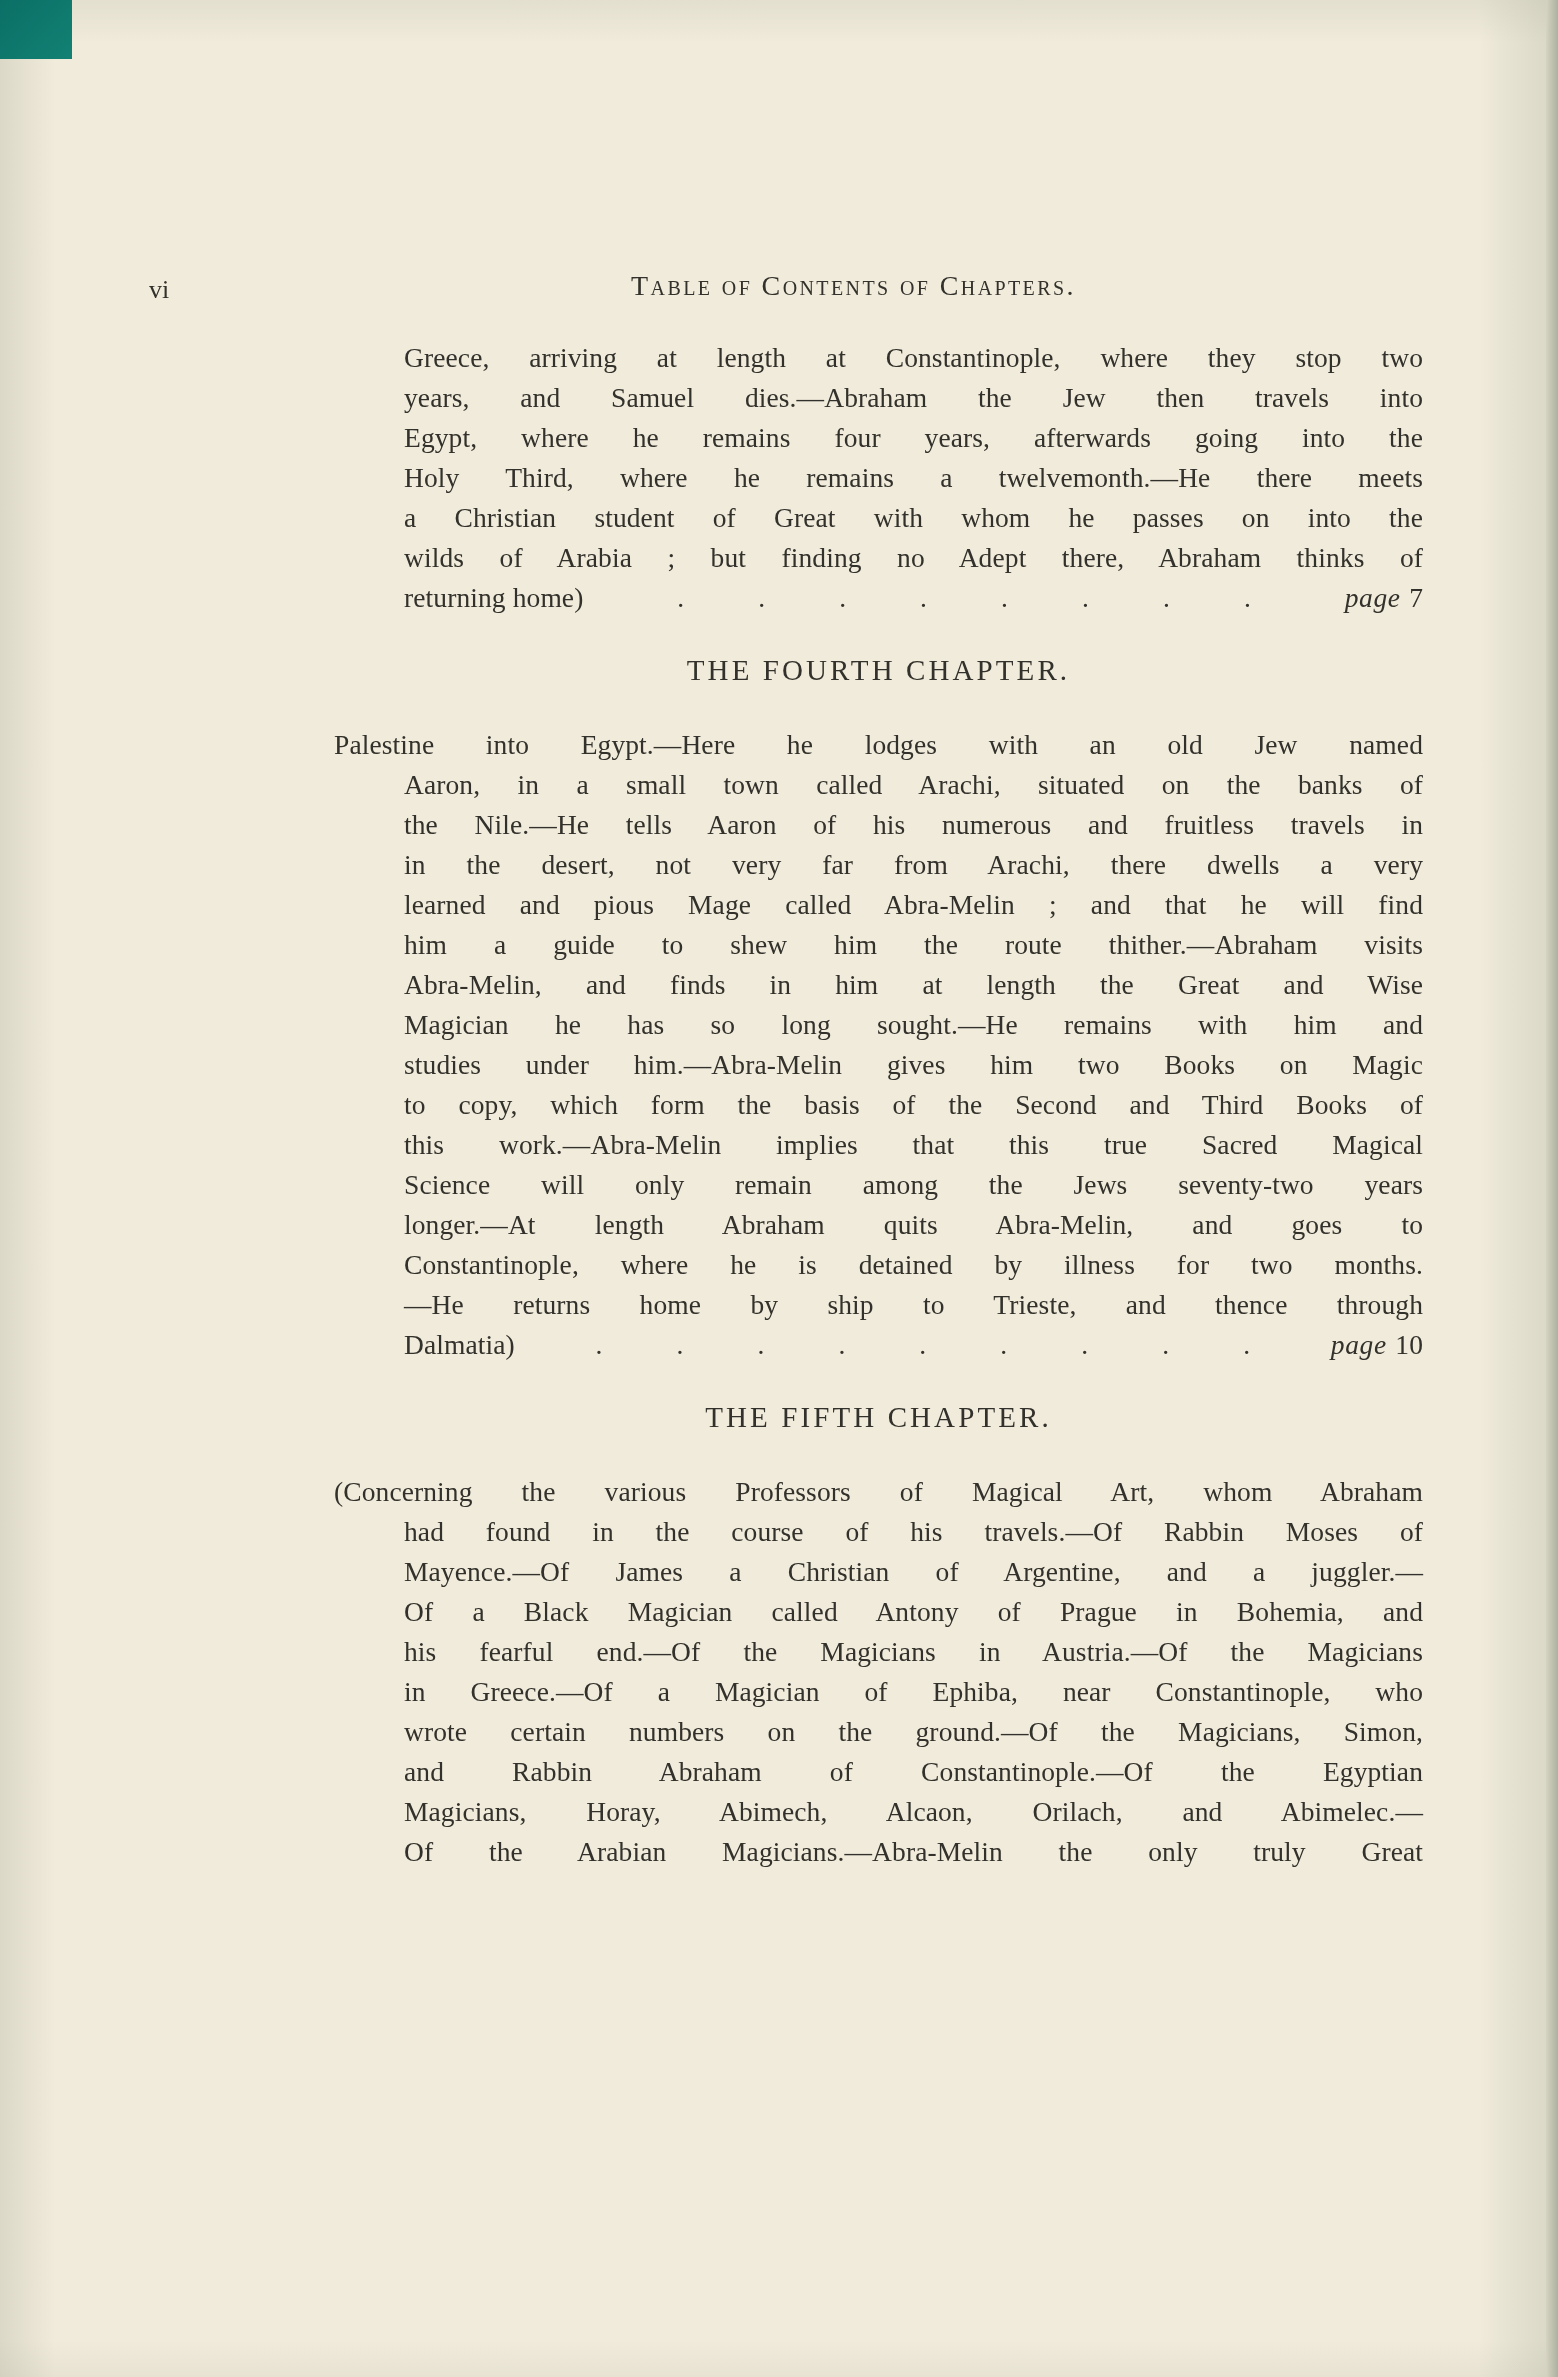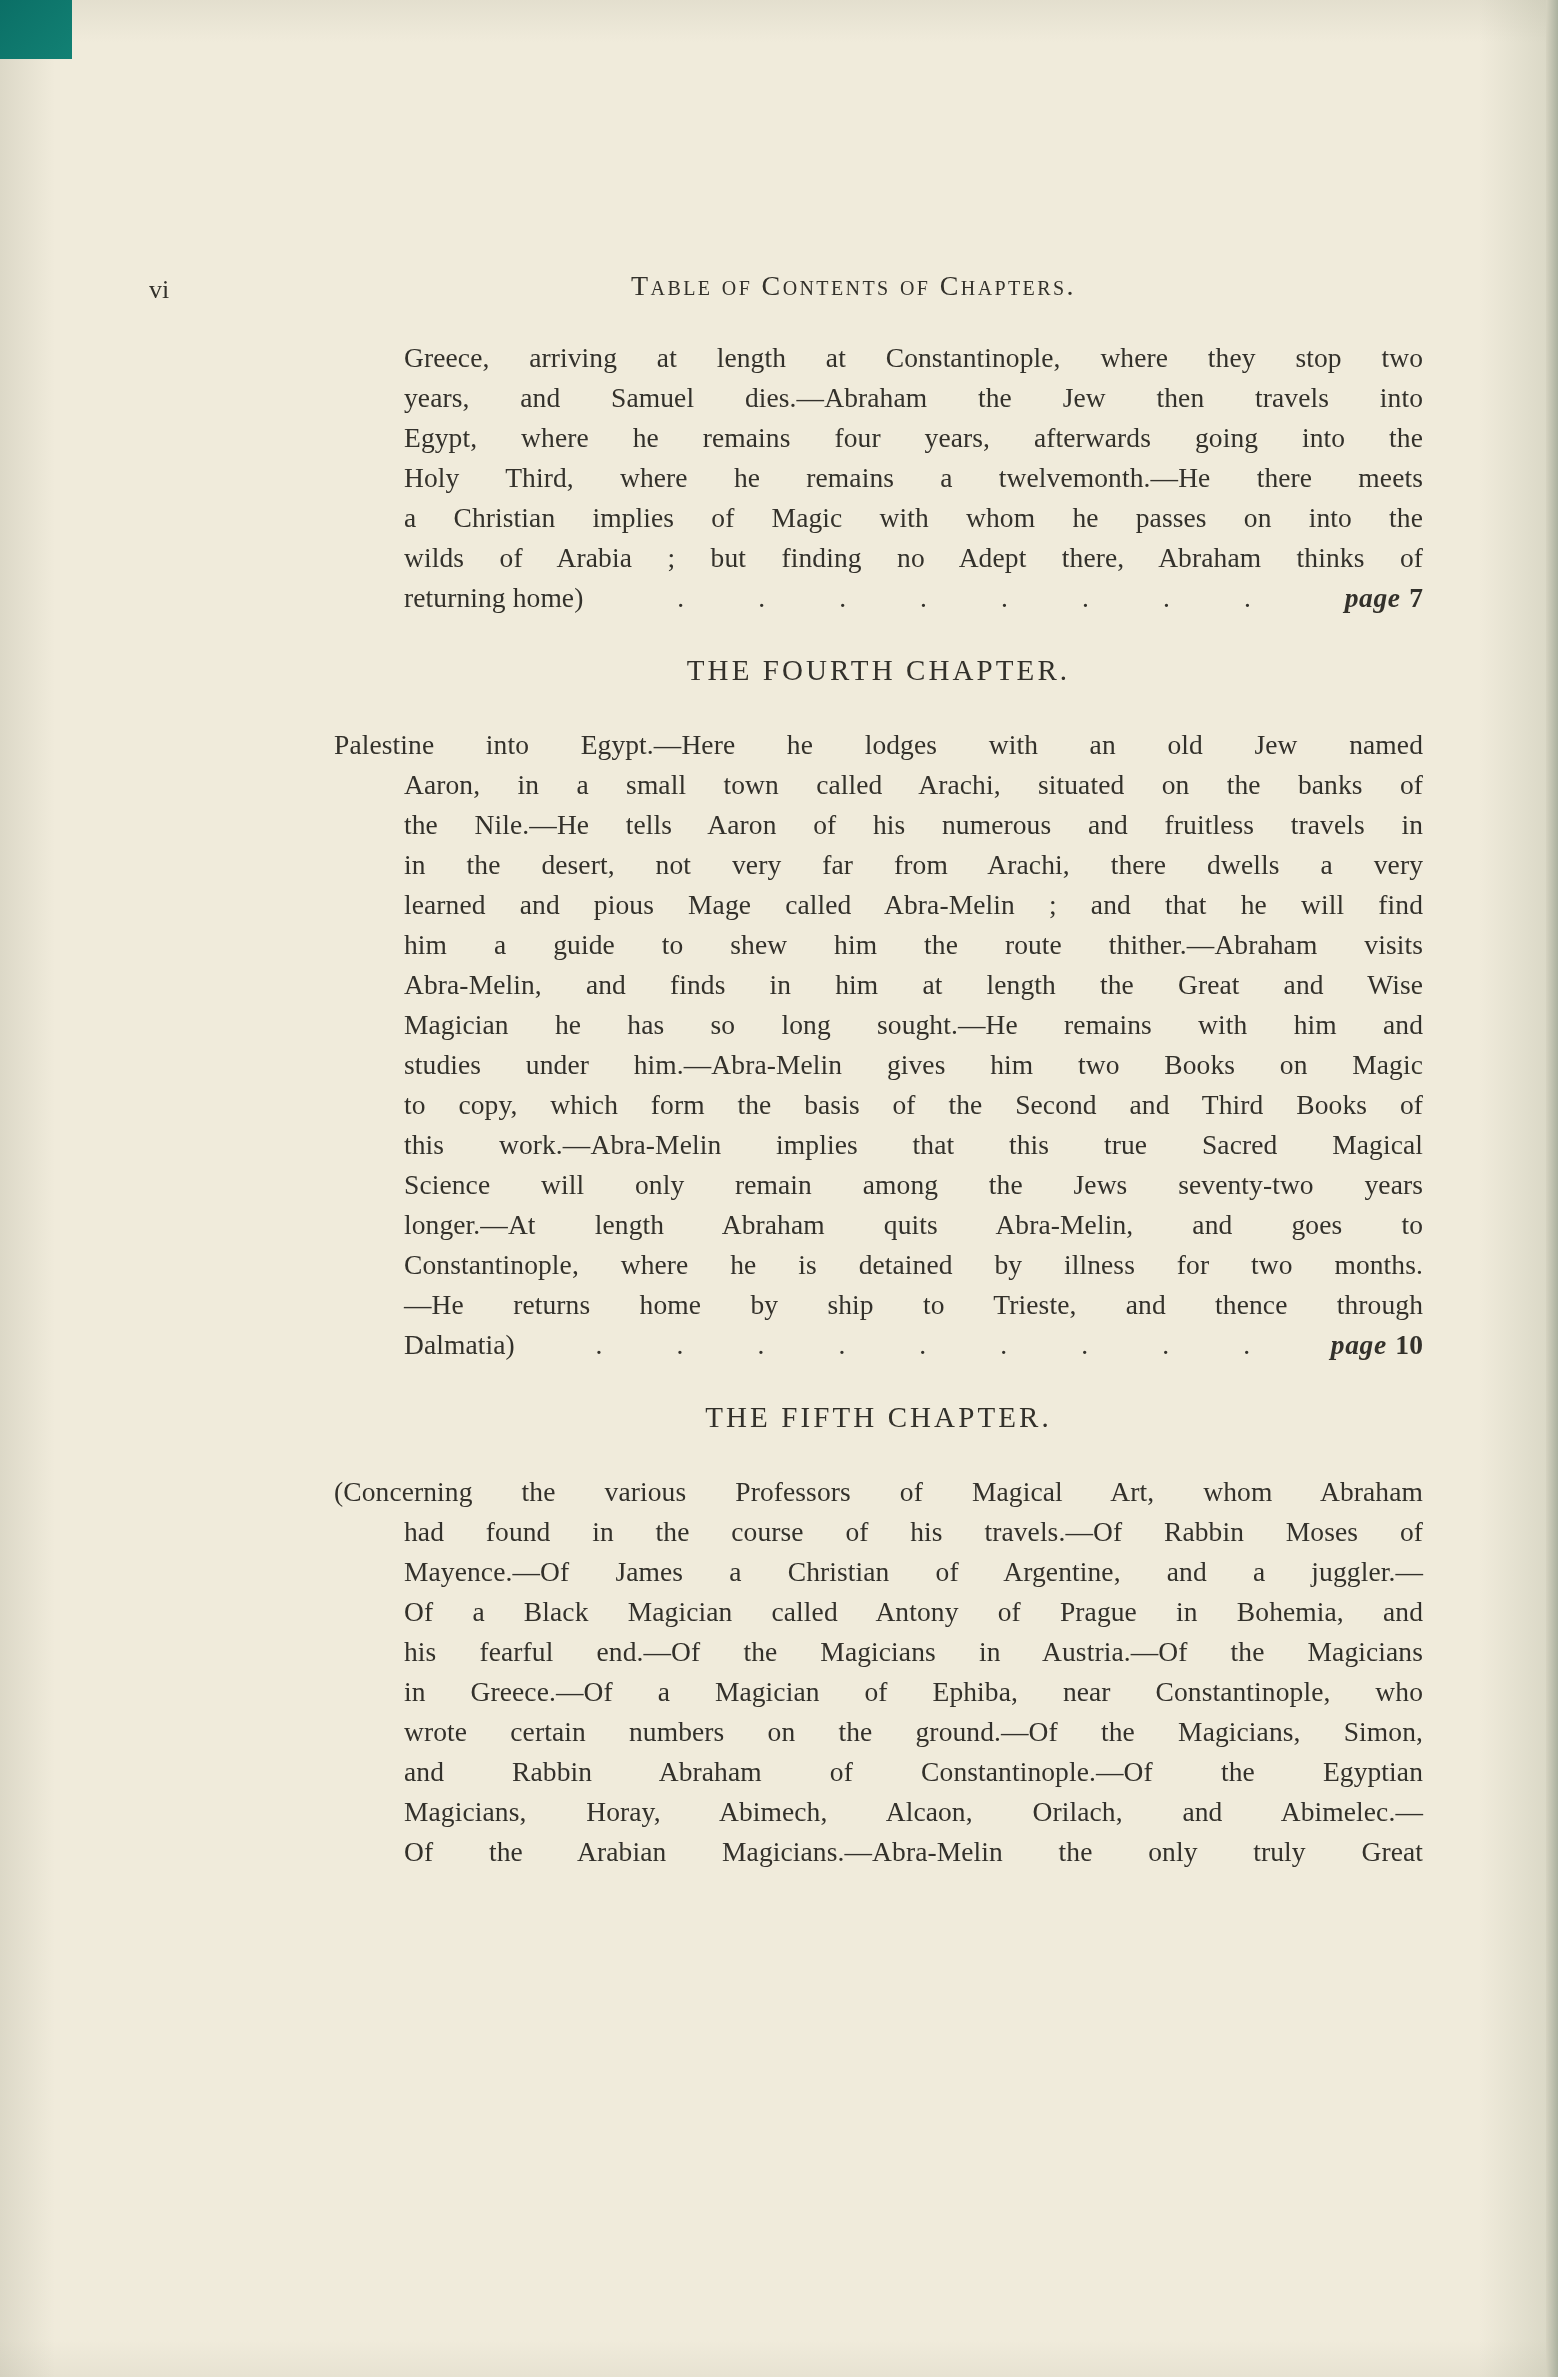--- a/index.html
+++ b/index.html
@@ -46,21 +46,21 @@
     font-weight:normal;text-align:center;
     font-size:29px;letter-spacing:3.1px;
     margin:31px 0 33px;line-height:43px;
   }
   .pageline{display:flex;align-items:baseline;padding-left:70px;}
   .pl-text{white-space:nowrap;}
   .leader{
     flex:1;overflow:hidden;white-space:nowrap;text-align:center;
     word-spacing:67px;padding:0 18.4px;
   }
-  .pref{white-space:nowrap;font-weight:bold;}
+  .pref{white-space:nowrap;}
   .pref i{font-style:italic;letter-spacing:0.6px;margin-right:8.6px;}
 </style>
 </head>
 <body>
 
 <div class="page">
 
   <div class="cover-corner"></div>
   <div class="page-edge-right"></div>
 
@@ -68,21 +68,21 @@
   <div class="running-header">Table of Contents of Chapters.</div>
 
   <div class="content">
 
     <section class="sec">
       <div class="para">
           <div class="tline">Greece, arriving at length at Constantinople, where they stop two</div>
           <div class="tline">years, and Samuel dies.—Abraham the Jew then travels into</div>
           <div class="tline">Egypt, where he remains four years, afterwards going into the</div>
           <div class="tline">Holy Third, where he remains a twelvemonth.—He there meets</div>
-          <div class="tline">a Christian implies of Magic with whom he passes on into the</div>
+          <div class="tline">a Christian student of Great with whom he passes on into the</div>
           <div class="tline">wilds of Arabia ; but finding no Adept there, Abraham thinks of</div>
         </div>
       <div class="pageline">
         <span class="pl-text">returning home)</span>
         <span class="leader">. . . . . . . .</span>
         <span class="pref"><i>page</i><span class="pnum">7</span></span>
       </div>
     </section>
 
     <h2 class="chapter-heading">THE FOURTH CHAPTER.</h2>

